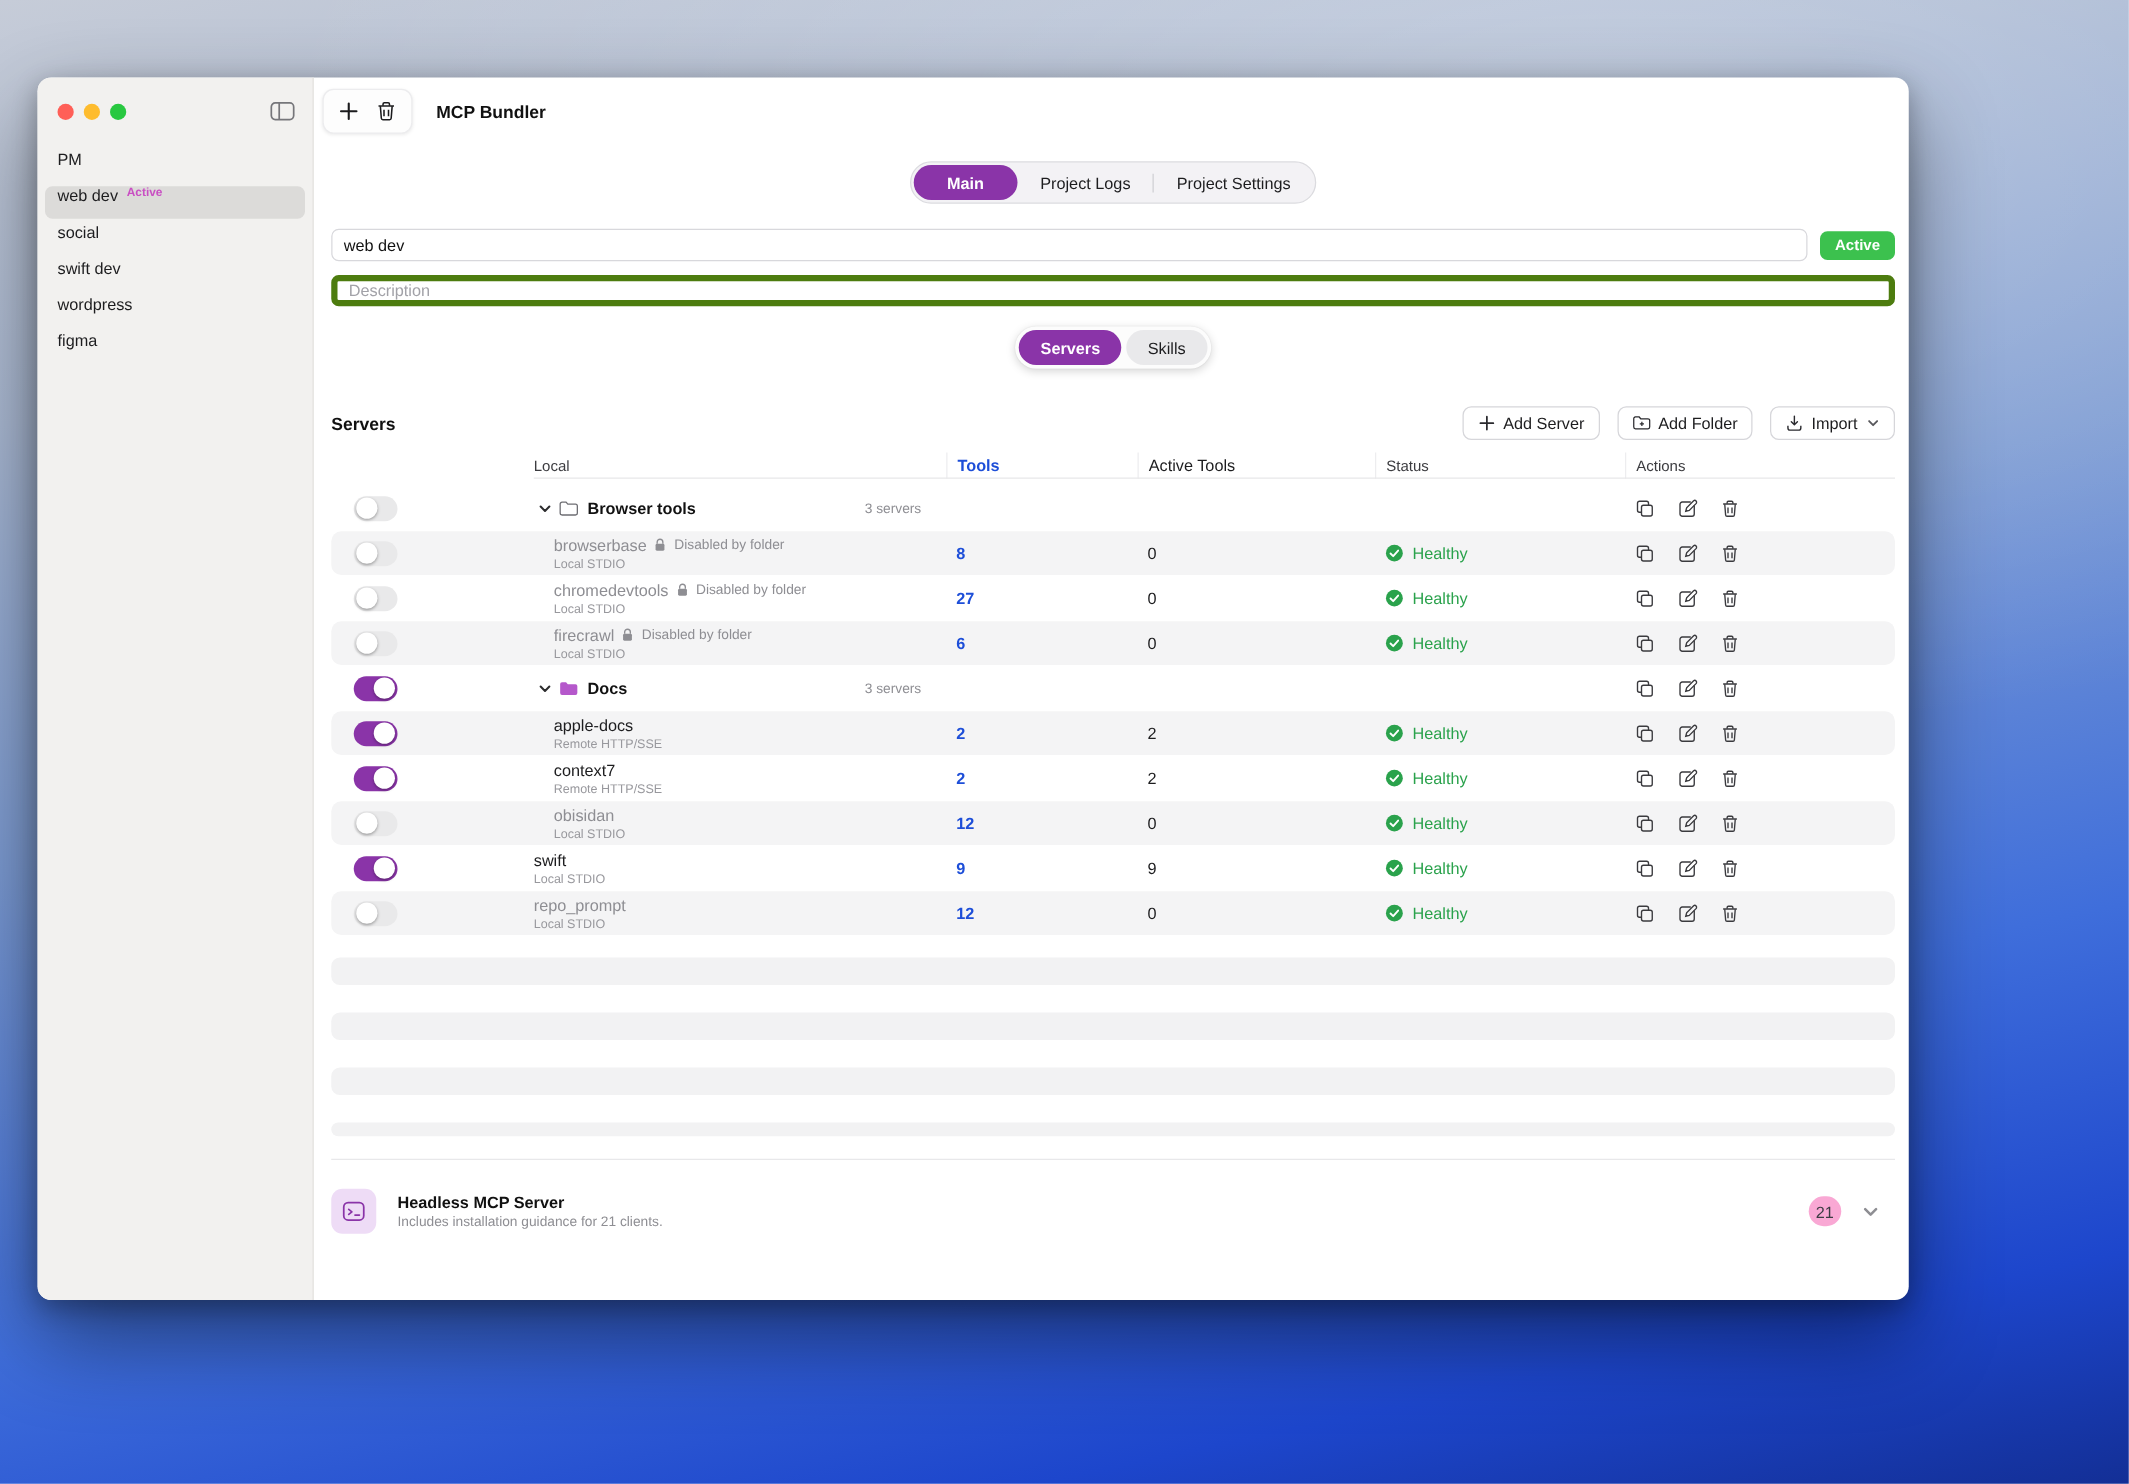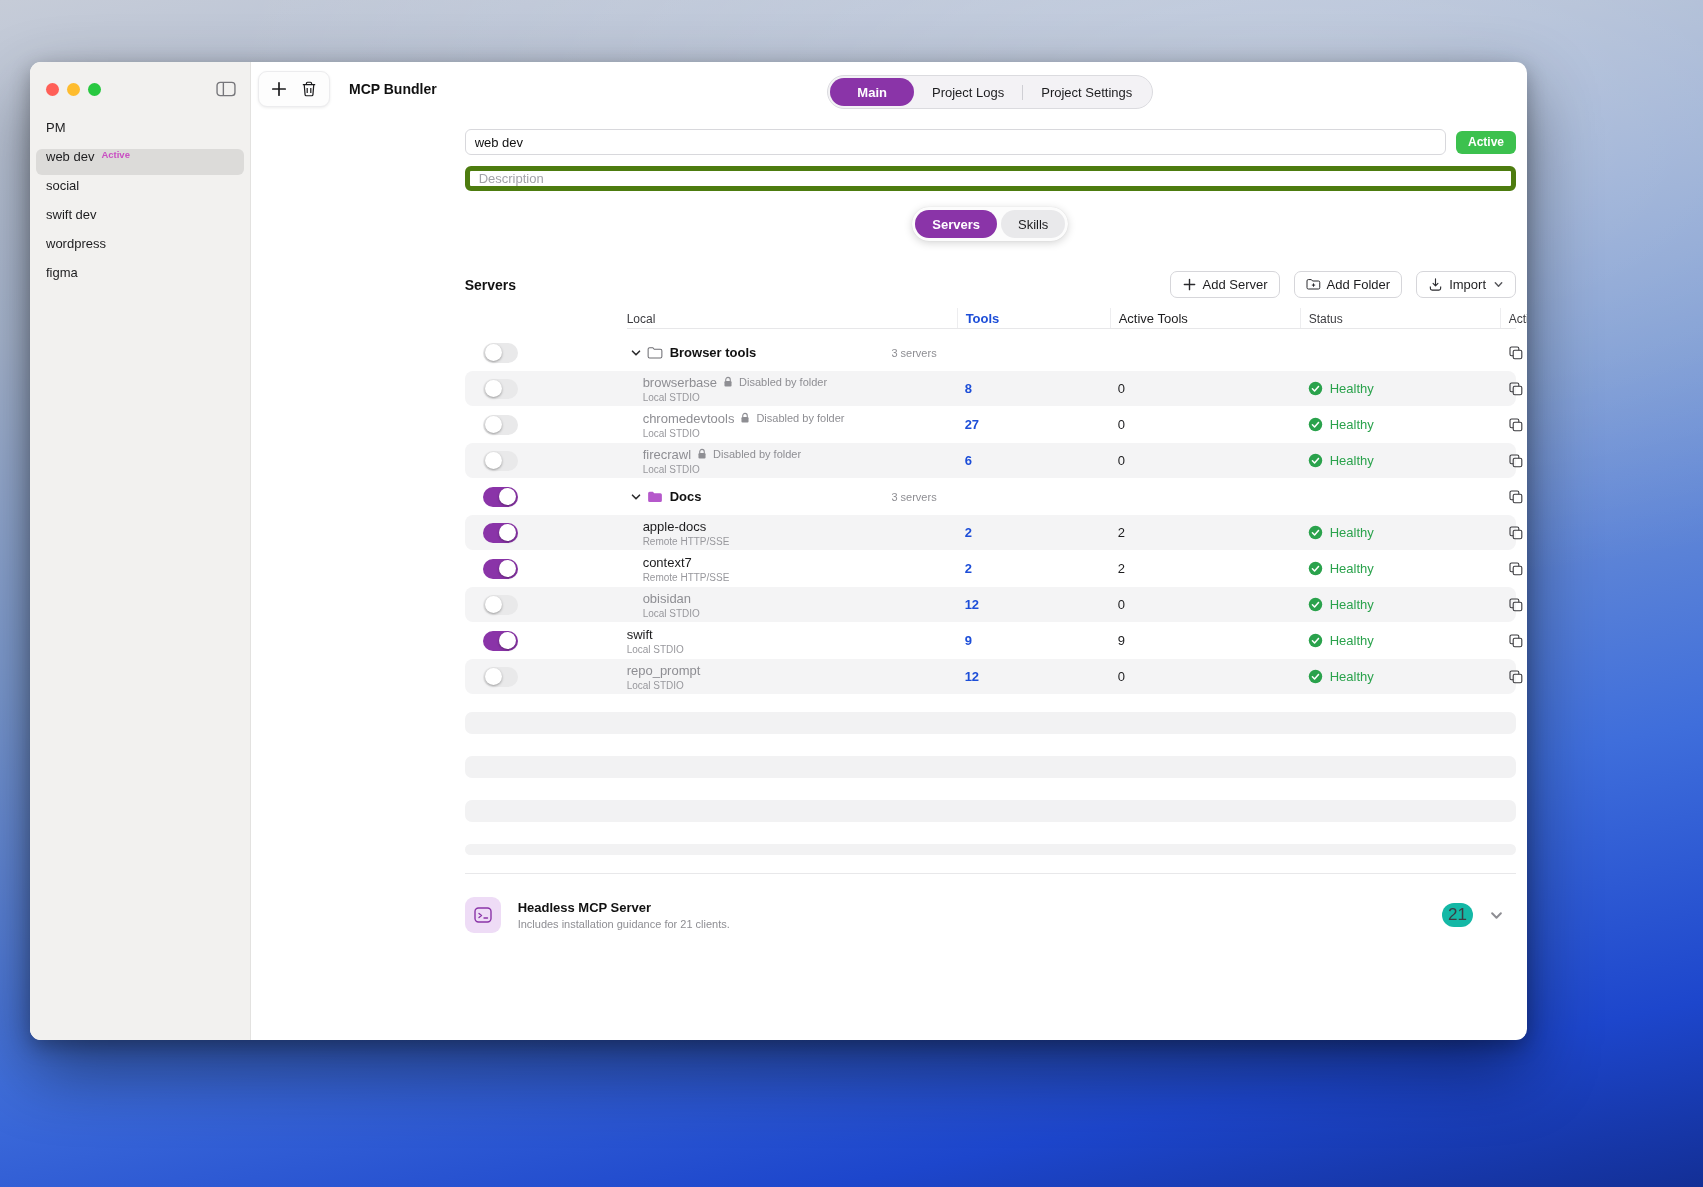--- a/index.html
+++ b/index.html
@@ -27,21 +27,21 @@
   .light.red { background:var(--traffic-red); }
   .light.yellow { background:var(--traffic-yellow); }
   .light.green { background:var(--traffic-green); }
   .sb-toggle { margin-left:auto; width:20px; height:16px; color:#76767a; cursor:pointer; }
   .sb-list { padding:4px 6px 0 6px; }
   .sb-item { height:26px; margin-bottom:3px; display:flex; align-items:flex-start; padding:0 10px; border-radius:6px; font-size:13px; color:#1d1d1f; cursor:pointer; }
   .sb-item.sel { background:#dcdbd9; }
   .sb-badge { margin-left:7px; font-size:9.5px; font-weight:600; color:var(--badge-pink); }
 
   
-  .main { flex:1; display:flex; flex-direction:row; min-width:0; }
+  .main { flex:1; display:flex; flex-direction:column; min-width:0; }
   .toolbar { height:54px; flex:none; display:flex; align-items:center; padding:0 14px 0 7px; }
   .tool-group { display:flex; align-items:center; gap:12px; background:#fdfdfd; border:1px solid #ececee; border-radius:9px; box-shadow:0 1px 3px rgba(0,0,0,.08); padding:8px 11px; }
   .tb { width:18px; height:18px; color:#1b1b1d; cursor:pointer; }
   .win-title { margin-left:19px; font-size:14px; font-weight:700; color:#111; }
 
   .content { flex:1; padding:0 11px 0 14px; display:flex; flex-direction:column; overflow:hidden; }
 
   
   .seg-outer { margin:13px auto 0; display:flex; align-items:center; background:#f3f2f5; border:1px solid #dbdbdf; border-radius:18px; padding:2px; height:34px; flex:none; }
   .seg-item { border:none; background:transparent; font-family:inherit; font-size:13px; color:#1d1d1f; padding:0 18px; height:28px; display:flex; align-items:center; border-radius:14px; cursor:pointer; }
@@ -111,21 +111,21 @@
   .ph { background:#f2f2f3; border-radius:7px; flex:none; }
 
   .divider { margin-top:18px; border-top:1px solid #e8e8ea; flex:none; }
 
   .footer { display:flex; align-items:center; gap:17px; margin-top:23px; padding-right:12px; flex:none; cursor:pointer; }
   .f-app-icon { width:36px; height:36px; border-radius:9px; background:#eedcf6; display:flex; align-items:center; justify-content:center; }
   .f-app-icon .icon { width:20px; height:20px; color:var(--accent); }
   .f-texts .t { font-size:13px; font-weight:700; color:#111; }
   .f-texts .s { font-size:11px; color:#8e8e93; margin-top:3px; }
   .f-right { margin-left:auto; display:flex; align-items:center; gap:16px; }
-  .f-badge { min-width:24px; height:24px; padding:0 6px; border-radius:12px; background:#14b8a6; display:flex; align-items:center; justify-content:center; font-size:17px; color:#3c3c43; }
+  .f-badge { min-width:24px; height:24px; padding:0 6px; border-radius:12px; background:#f9a8d4; display:flex; align-items:center; justify-content:center; font-size:13px; color:#3c3c43; }
   .f-chev { width:15px; height:15px; color:#8e8e93; cursor:pointer; }
 </style>
 </head>
 <body>
 
 <div class="window">
 
   <aside class="sidebar">
     <div class="sb-head">
       <div class="lights">

